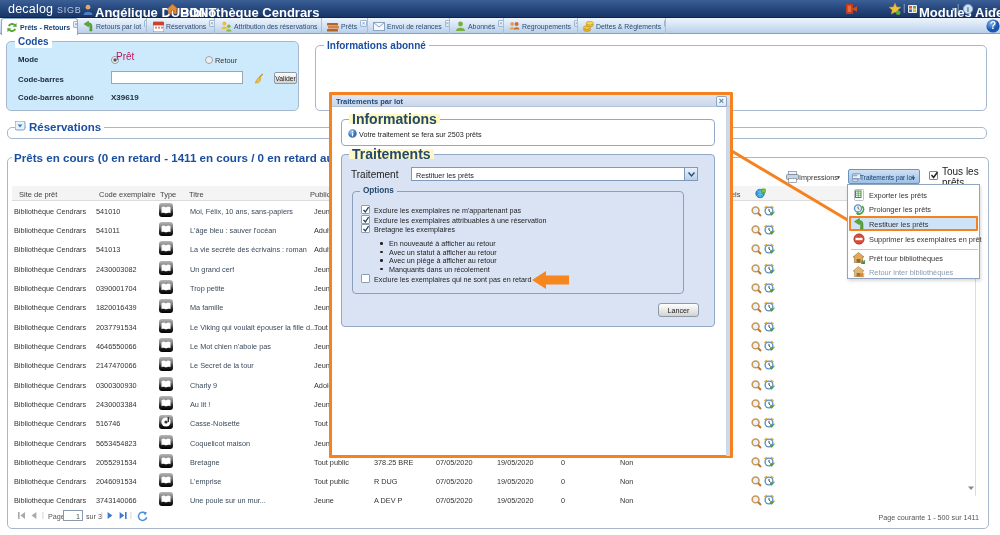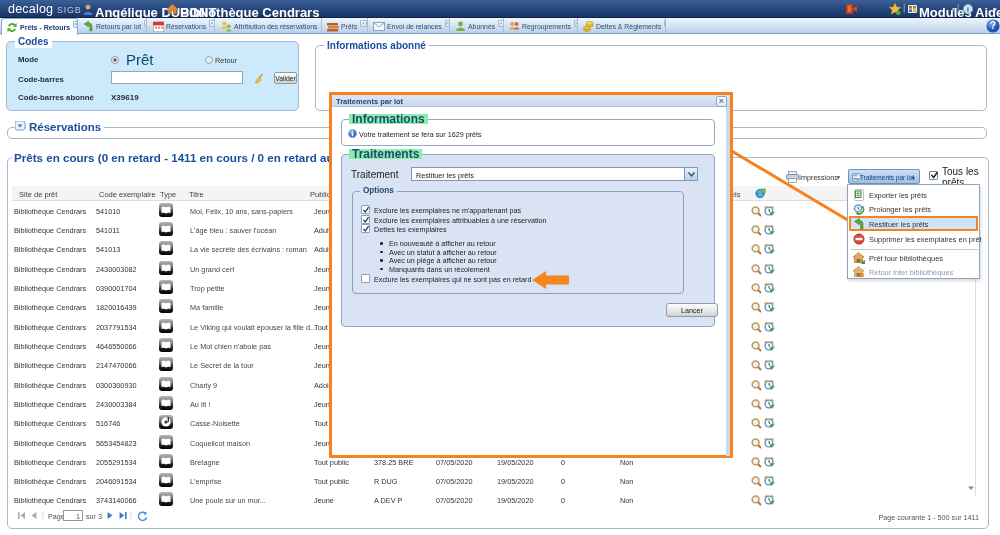--- a/index.html
+++ b/index.html
@@ -33,21 +33,21 @@
 .c1{left:2px}.c2{left:84px}.c4{left:178px;color:#3a4a5c;max-width:128px;overflow:hidden}.c5{left:302px}.c6{left:362px}.c7{left:424px}.c8{left:485px}.c9{left:549px}.c10{left:608px}
 .ticon{position:absolute;left:147px;top:2px}
 .aicon{position:absolute;left:739px;top:3px}
 
 .btn{position:absolute;background:linear-gradient(#fefefe,#dcdcdc 80%,#d0d0d0);border:1px solid #8e9aa6;border-radius:3px;font-size:7.2px;color:#222;text-align:center}
 
 #modal{left:329px;top:92px;width:404px;height:366px;border:3px solid #f5821f;background:#fff;border-radius:1px}
 #mtitle{position:absolute;left:0;top:0;width:100%;height:12px;background:linear-gradient(#dee6f2,#ccd7e9);border-bottom:1px solid #b4c4da;color:#17477e;font-weight:bold;font-size:7.5px;padding:2px 0 0 4px}
 #mclose{position:absolute;right:3px;top:1px;width:11px;height:11px;border:1px solid #8aa6c6;border-radius:2px;background:linear-gradient(#fff,#dce8f6);color:#5a7a9e;font-size:9px;line-height:9px;text-align:center;font-weight:bold}
 .mfs{position:absolute;border:1px solid #93a8c4;border-radius:4px}
-.mlg{position:absolute;top:-6px;left:7px;background:#86efac;padding:0 3px;color:#24496e;font-weight:bold;font-size:12px;line-height:10px}
+.mlg{position:absolute;top:-6px;left:7px;background:#fef9c3;padding:0 3px;color:#24496e;font-weight:bold;font-size:14px;line-height:10px}
 #fsMInfo{left:9px;top:24px;width:374px;height:27px}
 #fsMTrait{left:9px;top:59px;width:374px;height:173px;background:#d9e3f3}
 #fsMOpt{left:10px;top:36px;width:332px;height:103px;border-color:#8ba0bc}
 #fsMOpt .mlg{background:#d9e3f3;font-size:8.2px}
 .ck{position:absolute;width:9px;height:9px;background:#fff;border:1px solid #90a0b4;border-radius:1px}
 .okrow{position:absolute;left:8px;font-size:7.2px;color:#222;white-space:nowrap}
 .okrow .ck{left:0;top:0}
 .okrow i{font-style:normal;position:absolute;left:13px;top:1px}
 .bul{position:absolute;left:36px;font-size:7.2px;color:#222;white-space:nowrap}
 .bul::before{content:"";position:absolute;left:-9px;top:3px;width:2.6px;height:2.6px;background:#222;border-radius:50%}
@@ -196,21 +196,21 @@
     </svg>
 </div>
 
 <div id="fsCodes" class="fs">
     <span class="lg">Codes</span>
   <span class="ab blbl" style="left:11px;top:13px">Mode</span>
   <svg class="ab" style="left:104px;top:14px" width="8" height="8">
       <circle cx="4" cy="4" r="3.5" fill="#f8f8f8" stroke="#8a98a8"></circle>
       <circle cx="4" cy="4" r="1.7" fill="#555"></circle>
     </svg>
-  <span class="ab" style="left:119px;top:9px;font-size:15px;color:#0c4a6e">Prêt</span>
+  <span class="ab" style="left:109px;top:9px;font-size:10px;color:#be185d">Prêt</span>
   <svg class="ab" style="left:198px;top:14px" width="8" height="8">
       <circle cx="4" cy="4" r="3.5" fill="#eee" stroke="#9aa6b2"></circle>
     </svg>
   <span class="ab" style="left:208px;top:14px;font-size:7.4px;color:#333">Retour</span>
   <span class="ab blbl" style="left:11px;top:33px">Code-barres</span>
   <span class="ab" style="left:104px;top:29px;width:132px;height:13px;background:#fff;border:1px solid #9aa6b4"></span>
   <svg class="ab" style="left:246px;top:31px" width="11" height="11" viewBox="0 0 12 12">
       <path d="M10.5 1 L6.5 5.5" stroke="#c89830" stroke-width="1.6"></path>
       <path d="M7.5 5 C5 5.5 3.5 7.5 2.5 11 L6 10.5 C7.5 9.5 8.5 7.5 8.5 5.8 Z" fill="#e8c048" stroke="#b08820" stroke-width=".5"></path>
     </svg>
@@ -728,21 +728,21 @@
         <defs>
           <radialGradient id="ig" cx=".35" cy=".3">
             <stop offset="0" stop-color="#9ec4ee"></stop>
             <stop offset="1" stop-color="#3a72b4"></stop>
           </radialGradient>
         </defs>
         <circle cx="5.5" cy="5.5" r="5.2" fill="url(#ig)"></circle>
         <rect x="4.7" y="2.2" width="1.6" height="1.6" fill="#fff"></rect>
         <rect x="4.7" y="4.6" width="1.6" height="4.4" fill="#fff"></rect>
       </svg>
-    <span style="position:absolute;left:17px;top:10px;font-size:7.2px;color:#222">Votre traitement se fera sur 1629 prêts</span>
+    <span style="position:absolute;left:17px;top:10px;font-size:7.2px;color:#222">Votre traitement se fera sur 2503 prêts</span>
   </div>
   <div class="mfs" id="fsMTrait">
       <span class="mlg">Traitements</span>
     <span style="position:absolute;left:9px;top:14px;font-size:10px;color:#222">Traitement</span>
     <div style="position:absolute;left:69px;top:12px;width:287px;height:14px;background:#fff;border:1px solid #7e99ba">
       <span style="position:absolute;left:4px;top:3px;font-size:7.2px;color:#222">Restituer les prêts</span>
       <span style="position:absolute;right:0;top:0;width:13px;height:12px;background:linear-gradient(#e9f1fb,#b6d0ec);border-left:1px solid #7e99ba">
           <svg style="position:absolute;left:3px;top:4px" width="7" height="5">
             <path d="M0.5 0.5 L3.5 4 L6.5 0.5" fill="none" stroke="#2a4a6e" stroke-width="1.3"></path>
           </svg>
@@ -762,29 +762,29 @@
           <svg style="position:absolute;left:1px;top:1px" width="8" height="8" viewBox="0 0 8 8">
             <path d="M1.5 3.8 L3.3 6 L6.6 1.2" fill="none" stroke="#1e3e60" stroke-width="1.3"></path>
           </svg>
           <i>Exclure les exemplaires attribuables à une réservation</i>
         </div>
       <div class="okrow" style="top:32px">
           <span class="ck"></span>
           <svg style="position:absolute;left:1px;top:1px" width="8" height="8" viewBox="0 0 8 8">
             <path d="M1.5 3.8 L3.3 6 L6.6 1.2" fill="none" stroke="#1e3e60" stroke-width="1.3"></path>
           </svg>
-          <i>Dettes les exemplaires</i>
+          <i>Bretagne les exemplaires</i>
         </div>
       <div class="bul" style="top:47px">En nouveauté à afficher au retour</div>
       <div class="bul" style="top:55.5px">Avec un statut à afficher au retour</div>
       <div class="bul" style="top:64px">Avec un piège à afficher au retour</div>
       <div class="bul" style="top:72.5px">Manquants dans un récolement</div>
       <div class="okrow" style="top:81.5px">
           <span class="ck"></span>
           <i>Exclure les exemplaires qui ne sont pas en retard</i>
         </div>
     </div>
-    <span class="btn" style="left:324px;top:148px;width:52px;height:14px;line-height:13px">Lancer</span>
+    <span class="btn" style="left:316px;top:148px;width:41px;height:14px;line-height:13px">Lancer</span>
   </div>
   <svg style="position:absolute;left:200px;top:175px" width="38" height="20" viewBox="0 0 38 20">
       <path d="M0 10 L14 1 L14 5.5 L37 5.5 L37 14.5 L14 14.5 L14 19 Z" fill="#f6871f"></path>
     </svg>
 </div>
 
 </body></html>

